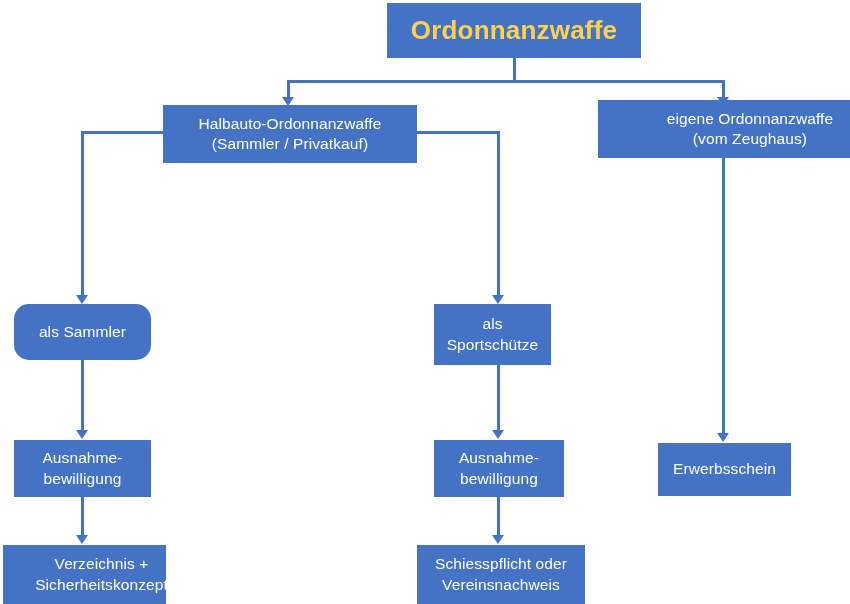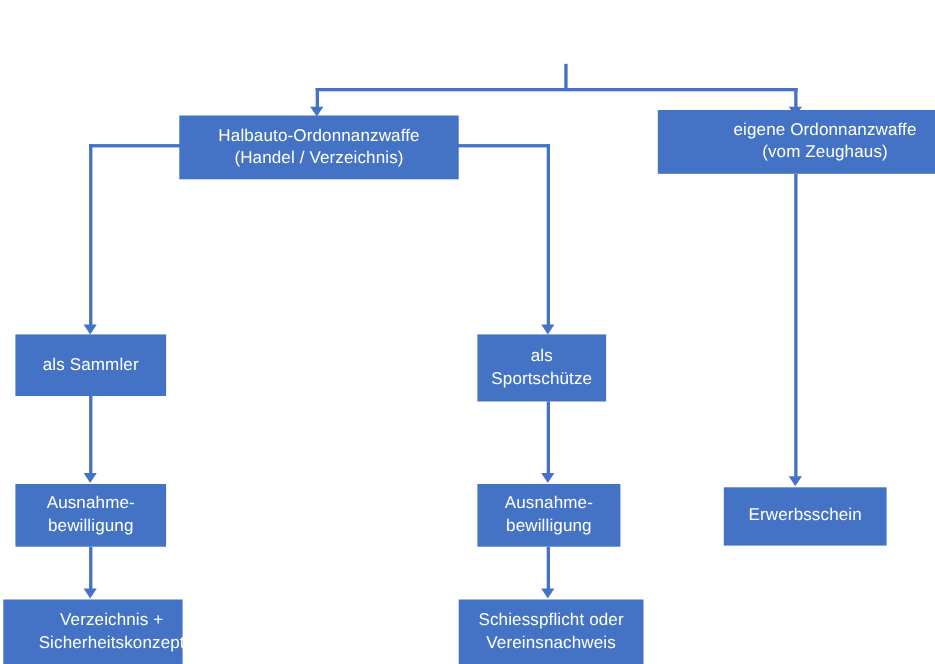--- a/index.html
+++ b/index.html
@@ -89,39 +89,40 @@
     <div class="arrow" style="left:492px; top:430px;"></div>
 
     <div class="conn v" style="left:497px; top:497px; height:39px;"></div>
     <div class="arrow" style="left:492px; top:535px;"></div>
 
     <div class="conn v" style="left:722px; top:158px; height:277px;"></div>
     <div class="arrow" style="left:717px; top:433px;"></div>
 
   </div>
 
+  <div class="node root" style="left:387px; top:3px; width:254px; height:55px;">Ordonnanzwaffe</div>
 
   <div class="node" style="left:163px; top:105px; width:254px; height:58px;">Halbauto-Ordonnanzwaffe
-(Handel / Verzeichnis)</div>
+(Sammler / Privatkauf)</div>
 
   <div class="node" style="left:598px; top:100px; width:304px; height:58px;">eigene Ordonnanzwaffe
 (vom Zeughaus)</div>
 
-  <div class="node" style="left:14px; top:304px; width:137px; height:56px;">als Sammler</div>
+  <div class="node" style="left:14px; top:304px; width:137px; height:56px;border-radius:15px;">als Sammler</div>
 
   <div class="node" style="left:434px; top:304px; width:117px; height:61px;">als
 Sportschütze</div>
 
   <div class="node" style="left:14px; top:440px; width:137px; height:57px;">Ausnahme-
 bewilligung</div>
 
   <div class="node" style="left:434px; top:440px; width:130px; height:57px;">Ausnahme-
 bewilligung</div>
 
-  <div class="node" style="left:658px; top:443px; width:148px; height:53px;">Erwerbsschein</div>
+  <div class="node" style="left:658px; top:443px; width:133px; height:53px;">Erwerbsschein</div>
 
   <div class="node" style="left:3px; top:545px; width:163px; height:59px;padding-left:40px;">Verzeichnis +
 Sicherheitskonzept</div>
 
   <div class="node" style="left:417px; top:545px; width:168px; height:59px;text-align:center;">Schiesspflicht oder
 Vereinsnachweis</div>
 
 </div>
 
 </body></html>

